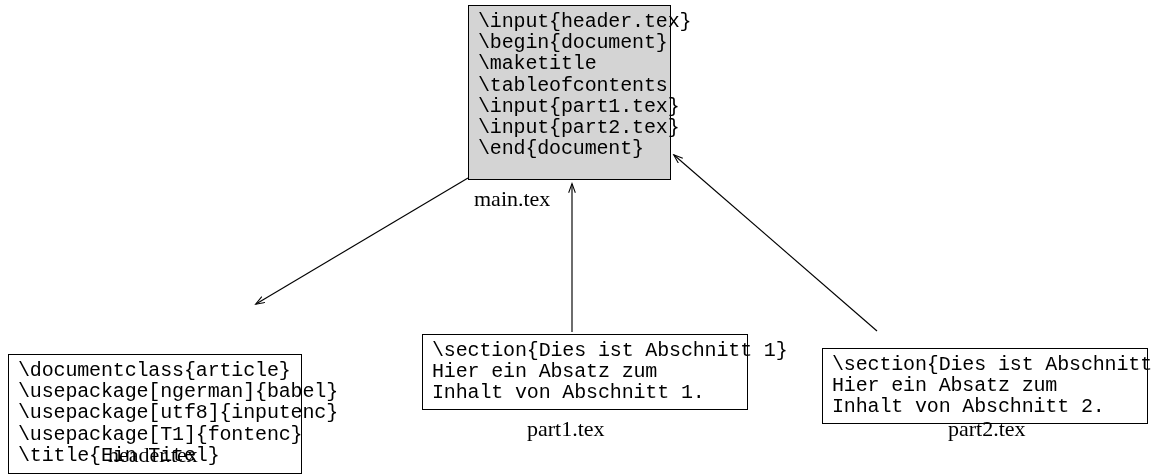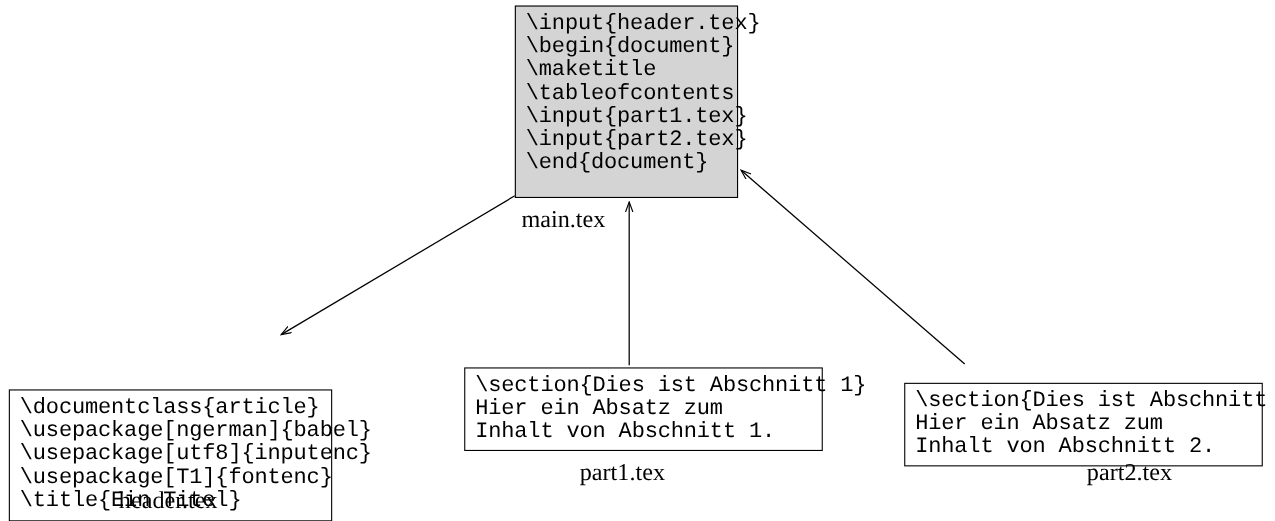--- a/index.html
+++ b/index.html
@@ -52,21 +52,21 @@
   
   #node-main      { left: 468px; top: 5px;   width: 203px; height: 175px; }
   #node-header    { left: 8px;   top: 310px; width: 294px; height: 120px; margin-top: 44px; }
   #node-part1     { left: 410px; top: 334px; width: 326px; height: 76px; margin-left: 12px; }
   #node-part2     { left: 822px; top: 334px; width: 326px; height: 76px; margin-top: 14px; }
 
   
   #cap-main   { left: 474px;  top: 186px; }
   #cap-header { left: 108px;  top: 442px; }
   #cap-part1  { left: 527px;  top: 416px; text-align: center; }
-  #cap-part2  { left: 988px;  top: 416px; }
+  #cap-part2  { left: 948px;  top: 416px; }
 </style>
 </head>
 <body>
 
 <div id="canvas">
 
   <svg class="edges" viewBox="0 0 1159 474" width="1159" height="474" xmlns="http://www.w3.org/2000/svg">
     <defs>
       <marker id="ah" markerWidth="9" markerHeight="9" refX="7.6" refY="3.2" orient="auto" markerUnits="strokeWidth">
         <path d="M0,0.3 L8,3.2 L0,6.1" fill="none" stroke="#000000" stroke-width="0.9"></path>

